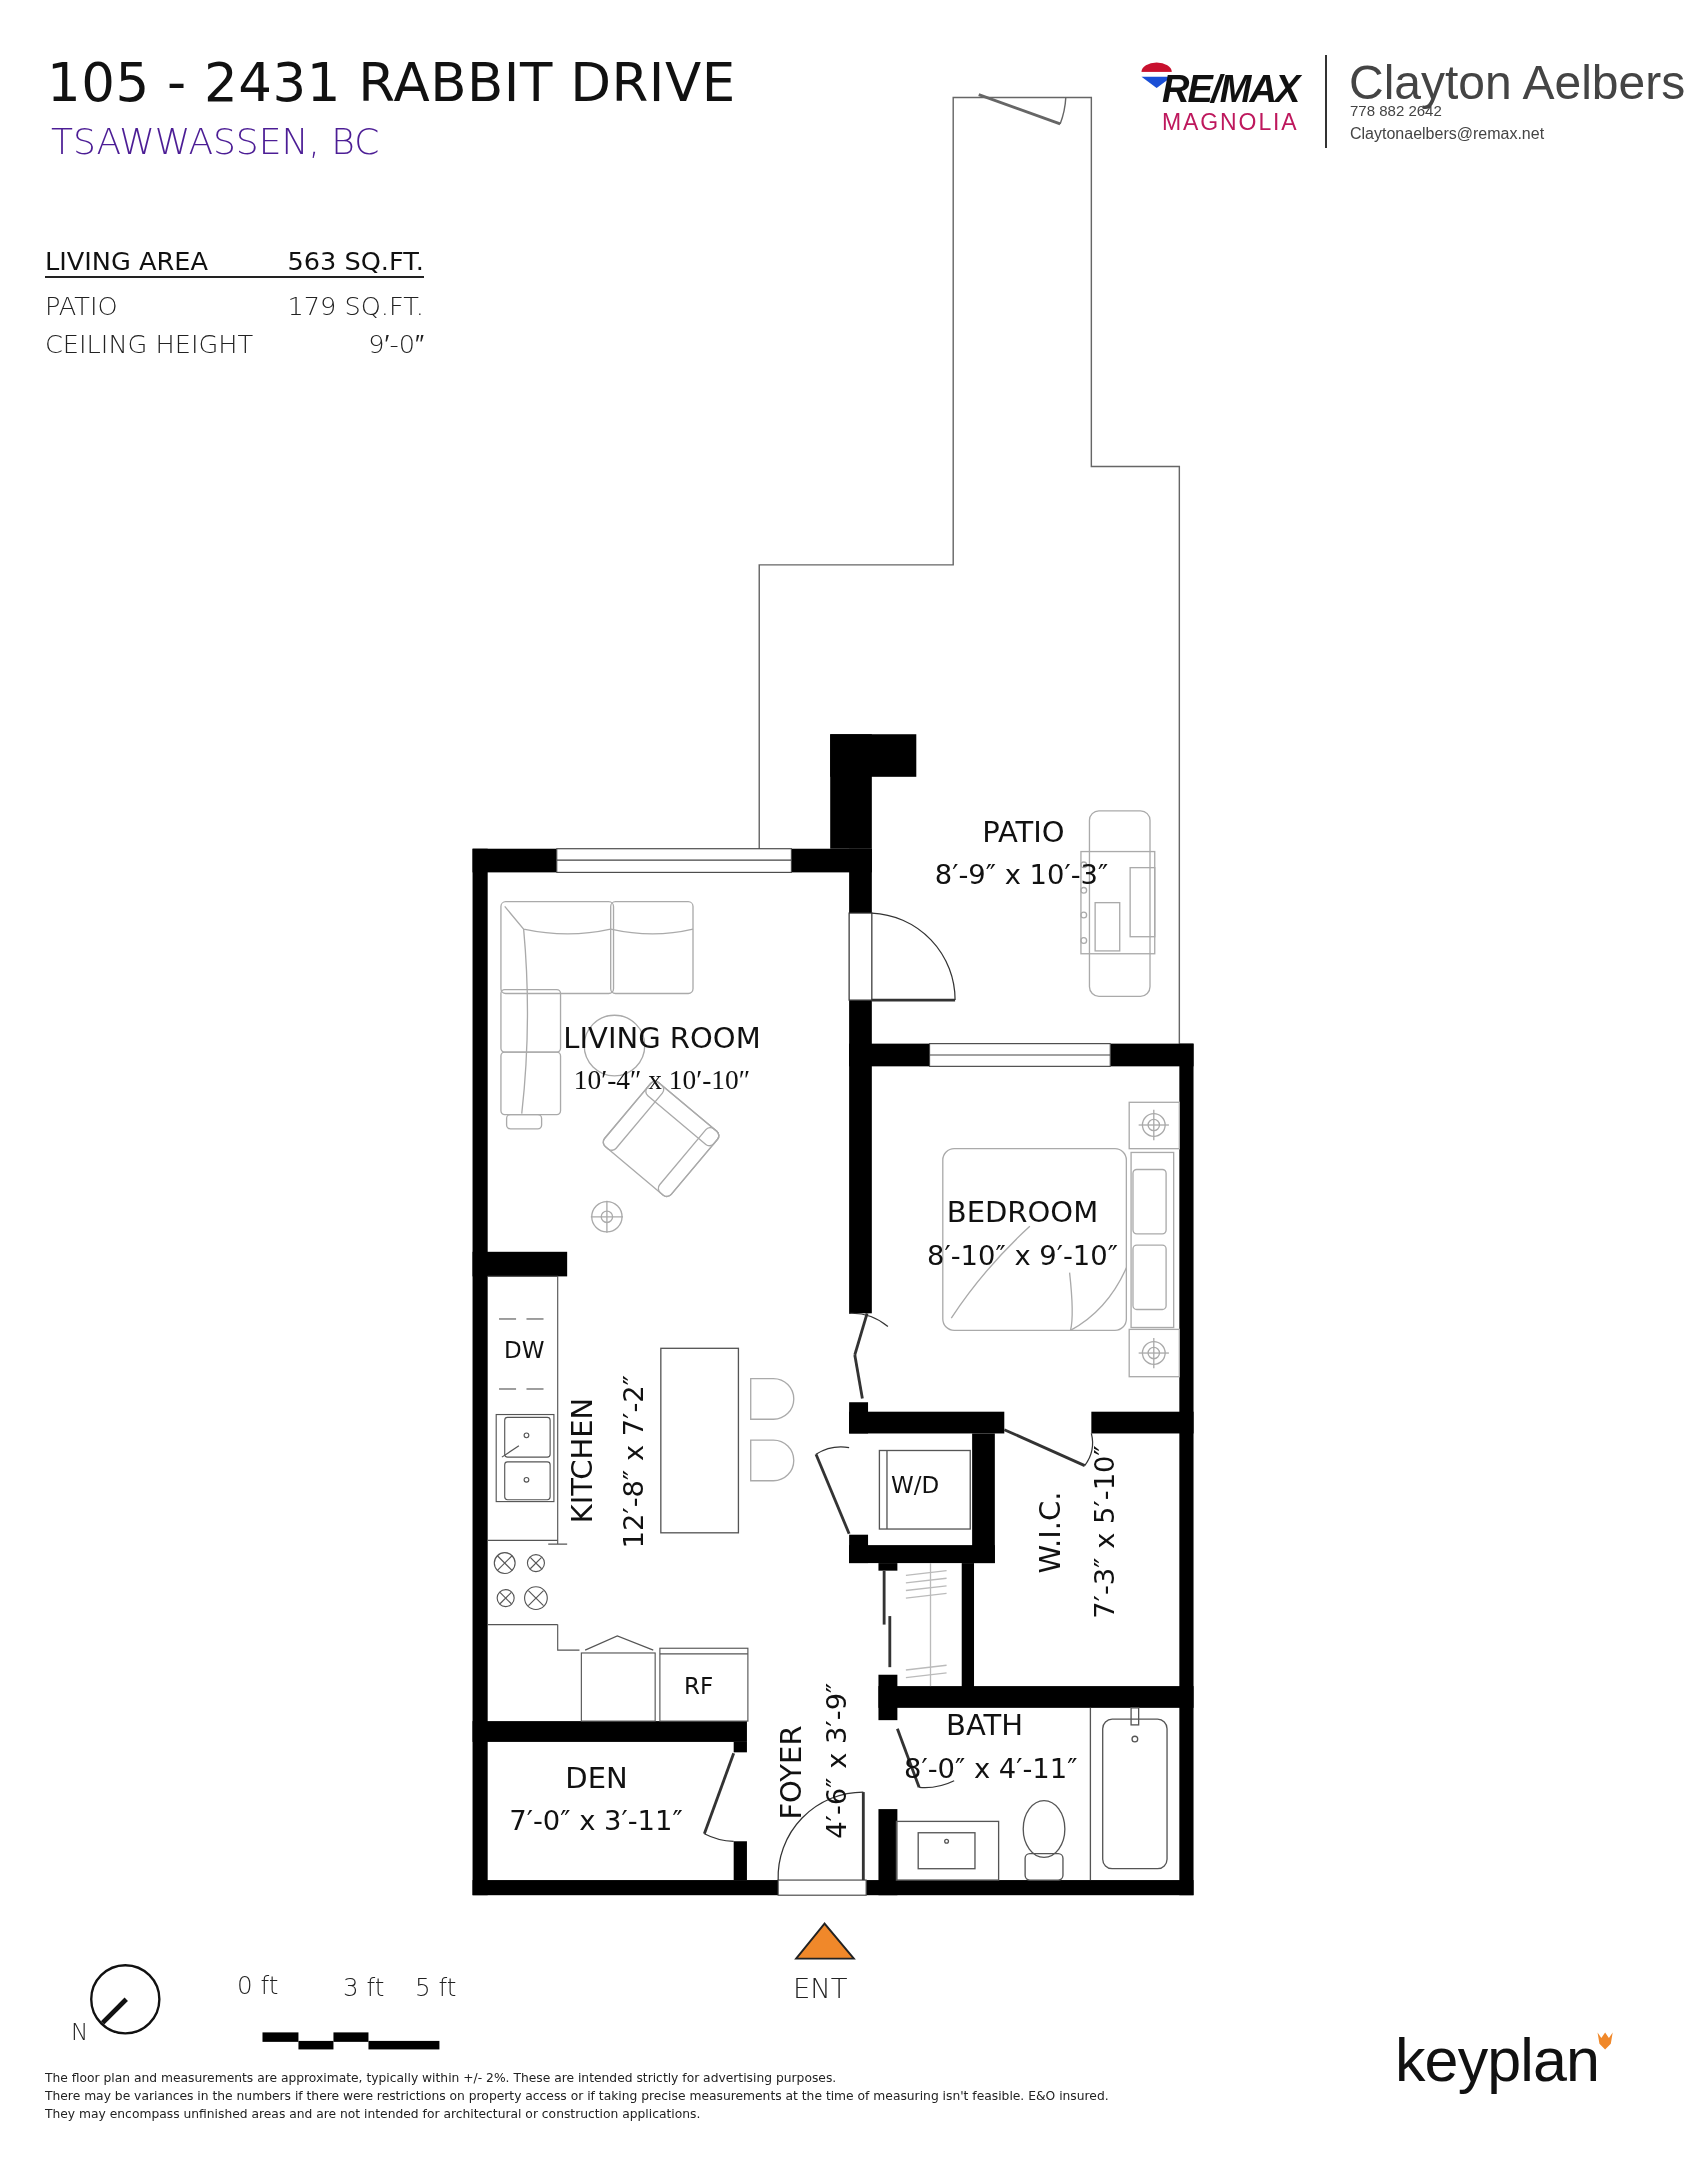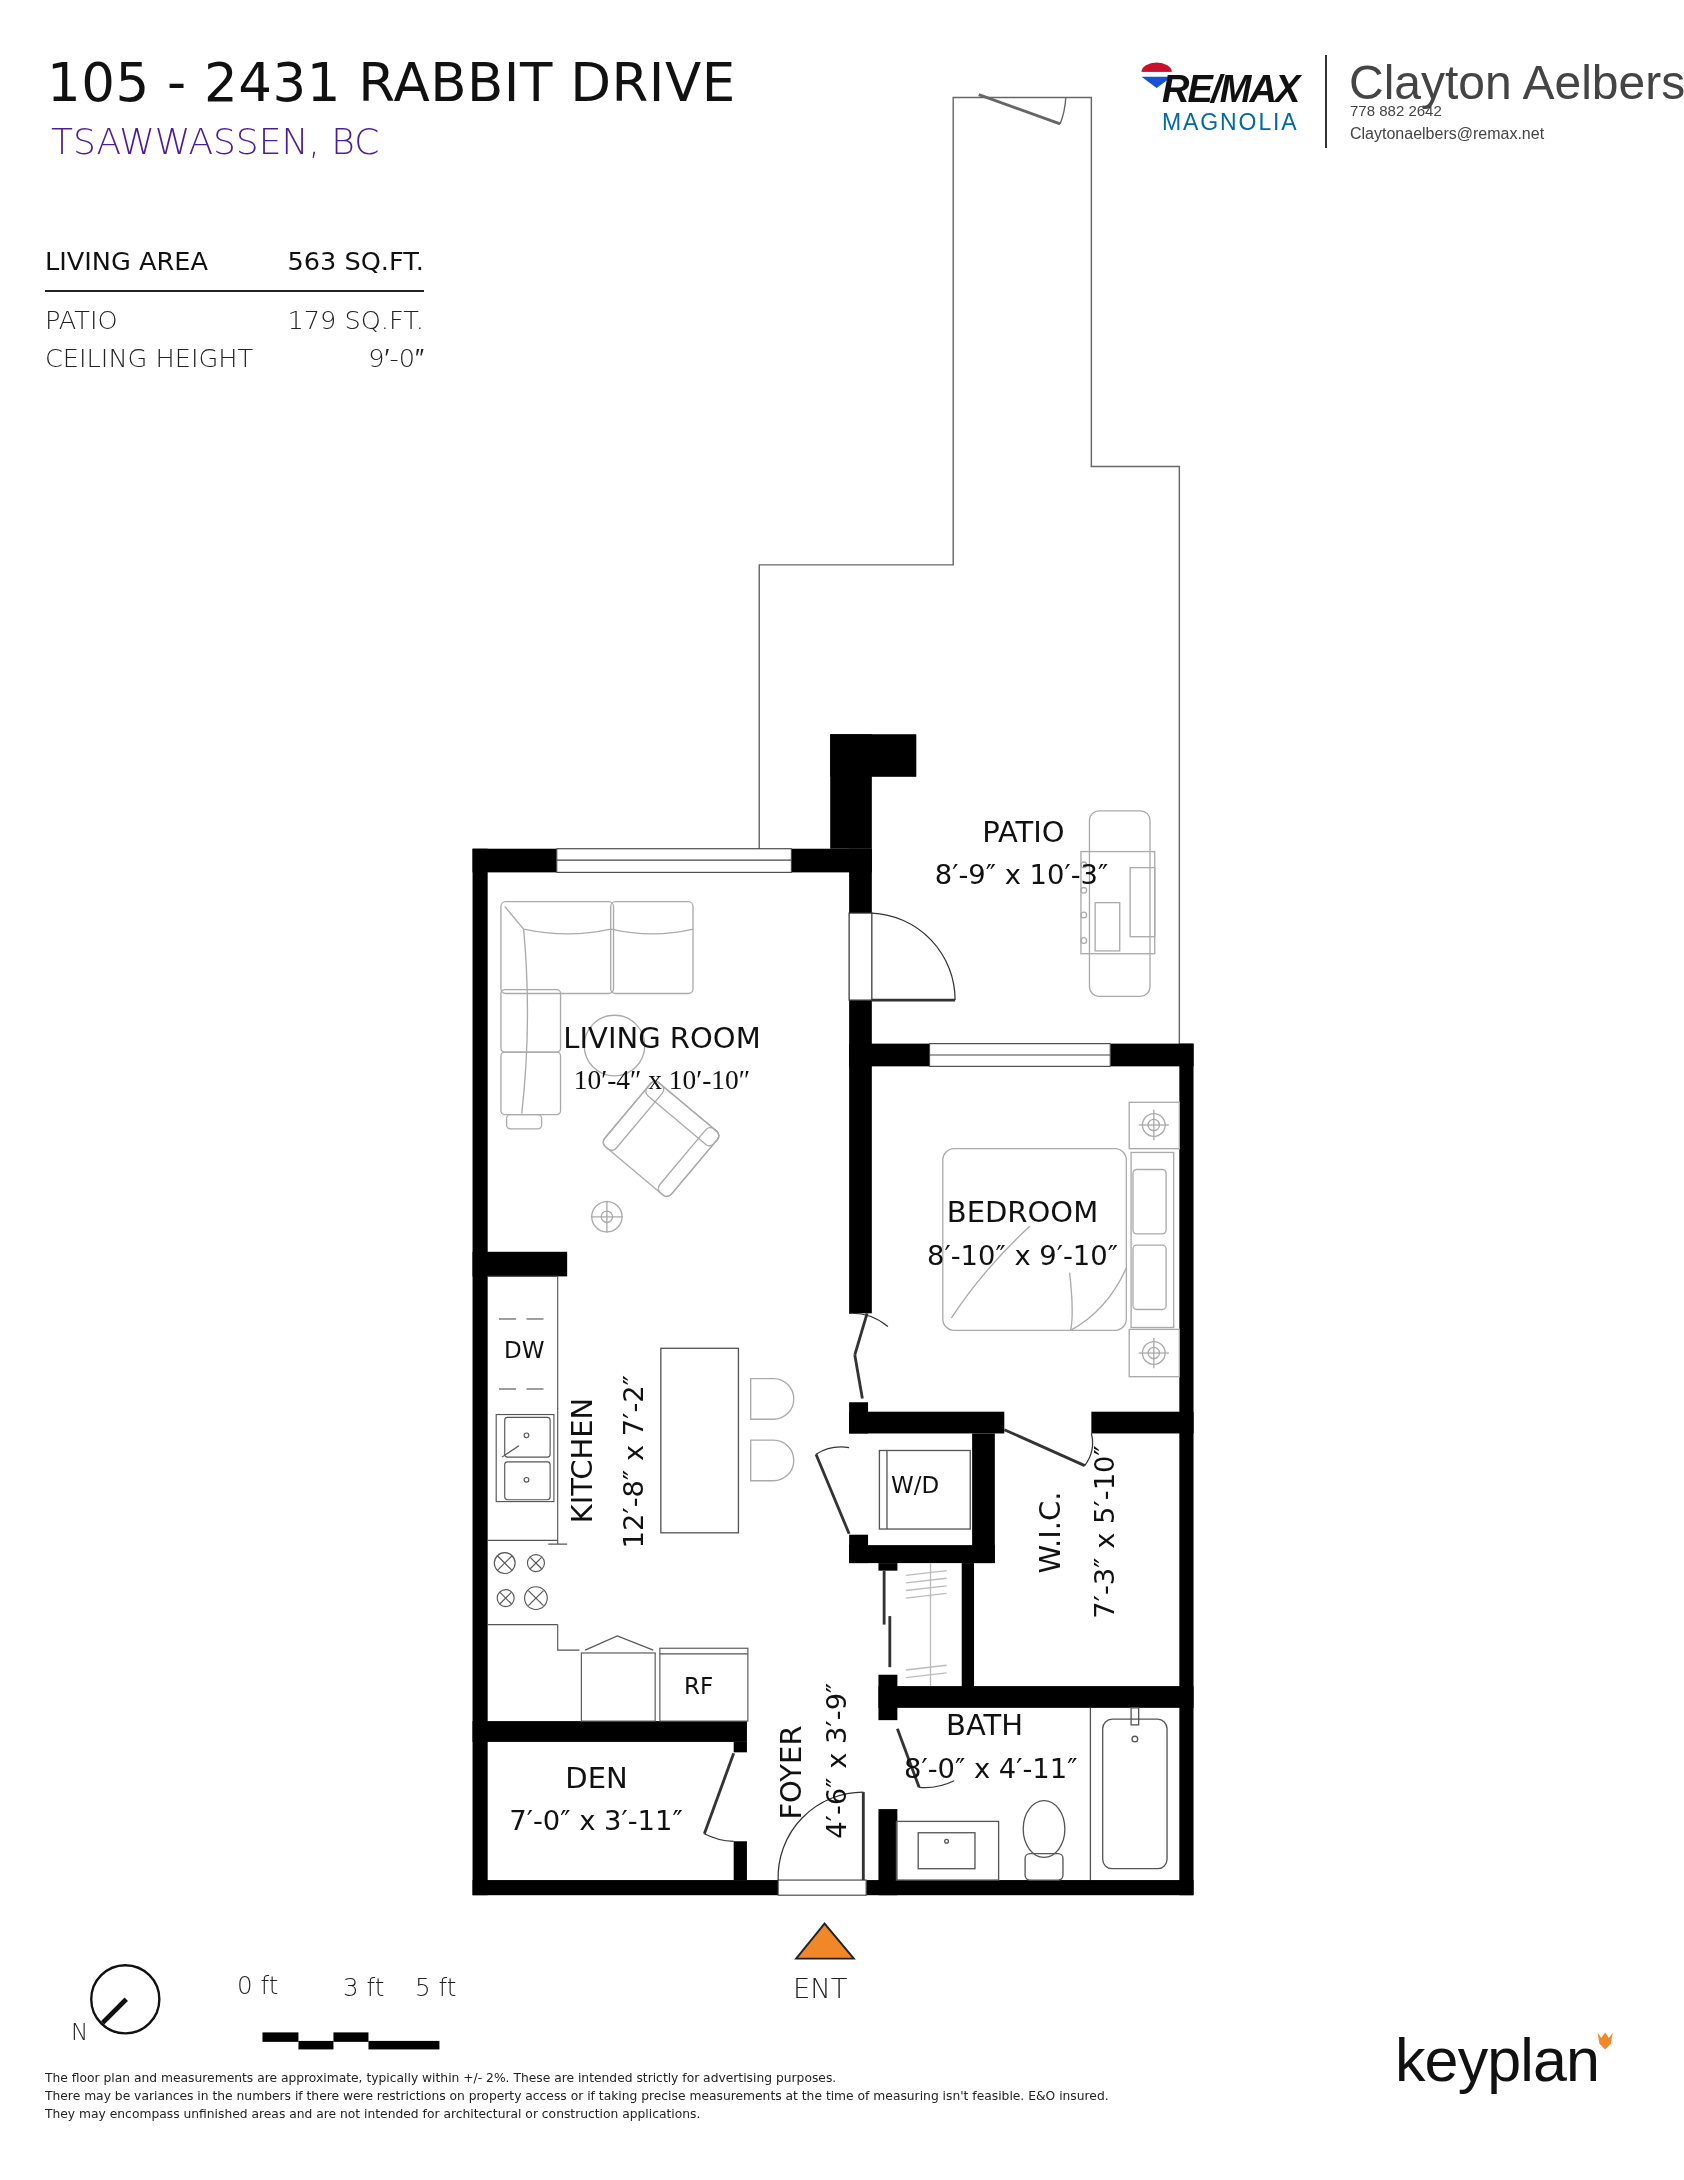--- a/index.html
+++ b/index.html
@@ -2,25 +2,25 @@
 <html style="font-size:15px"><head>
 <meta charset="utf-8">
 <style>
   html, body { margin:0; padding:0; background:#ffffff; }
   body { width:1685px; height:2180px; position:relative; overflow:hidden; font-family:"DejaVu Sans", sans-serif; color:#111; }
   .abs { position:absolute; }
   .title { left:47px; top:52px; font-size:53px; font-weight:500; letter-spacing:0.5px; color:#111; white-space:nowrap; }
   .subtitle { left:51px; top:121px; font-size:36px; font-weight:300; color:#4c1d95; white-space:nowrap; }
   .stats { left:45px; top:246px; width:379px; }
   .stat-row { display:flex; justify-content:space-between; white-space:nowrap; }
-  .stat-row.primary { font-size:25.6px; color:#111; padding-bottom:14px; border-bottom:2.8px solid #222; }
+  .stat-row.primary { font-size:25.6px; color:#111; padding-bottom:0; border-bottom:2.8px solid #222; }
   .stat-row.secondary { font-size:25.6px; color:#222; font-weight:300; margin-top:13.2px; }
   .stat-row.secondary + .stat-row.secondary { margin-top:7.6px; }
   .remax-word { left:1162px; top:68px; font-family:"Liberation Sans", sans-serif; font-weight:bold; font-size:38px; letter-spacing:-1.9px; color:#111; font-style:italic; }
-  .remax-sub { left:1162px; top:109px; font-family:"Liberation Sans", sans-serif; font-size:23px; letter-spacing:1.9px; color:#0369a1; }
+  .remax-sub { left:1162px; top:109px; font-family:"Liberation Sans", sans-serif; font-size:23px; letter-spacing:1.9px; color:#be185d; }
   .divider { left:1325px; top:55px; width:1.9px; height:93px; background:#333; }
   .agent-name { left:1349px; top:55px; font-family:"Liberation Sans", sans-serif; font-weight:normal; font-size:48px; color:#444; white-space:nowrap; }
   .agent-phone { left:1350px; top:102px; font-family:"Liberation Sans", sans-serif; font-size:15px; color:#444; }
   .agent-email { left:1350px; top:125px; font-family:"Liberation Sans", sans-serif; font-size:16px; color:#444; }
   .room-label { position:absolute; font-size:29px; color:#111; text-align:center; white-space:nowrap; line-height:1; }
   .room-dims { position:absolute; font-size:27.4px; color:#111; text-align:center; white-space:nowrap; line-height:1; }
   .small-label { position:absolute; font-size:23px; color:#111; white-space:nowrap; line-height:1; }
   .rot { transform-origin:center center; transform:rotate(-90deg); }
   .ent-label { left:793px; top:1973px; font-size:27.4px; color:#222; font-weight:300; }
   .scale-label { font-size:24.6px; color:#222; font-weight:300; }

